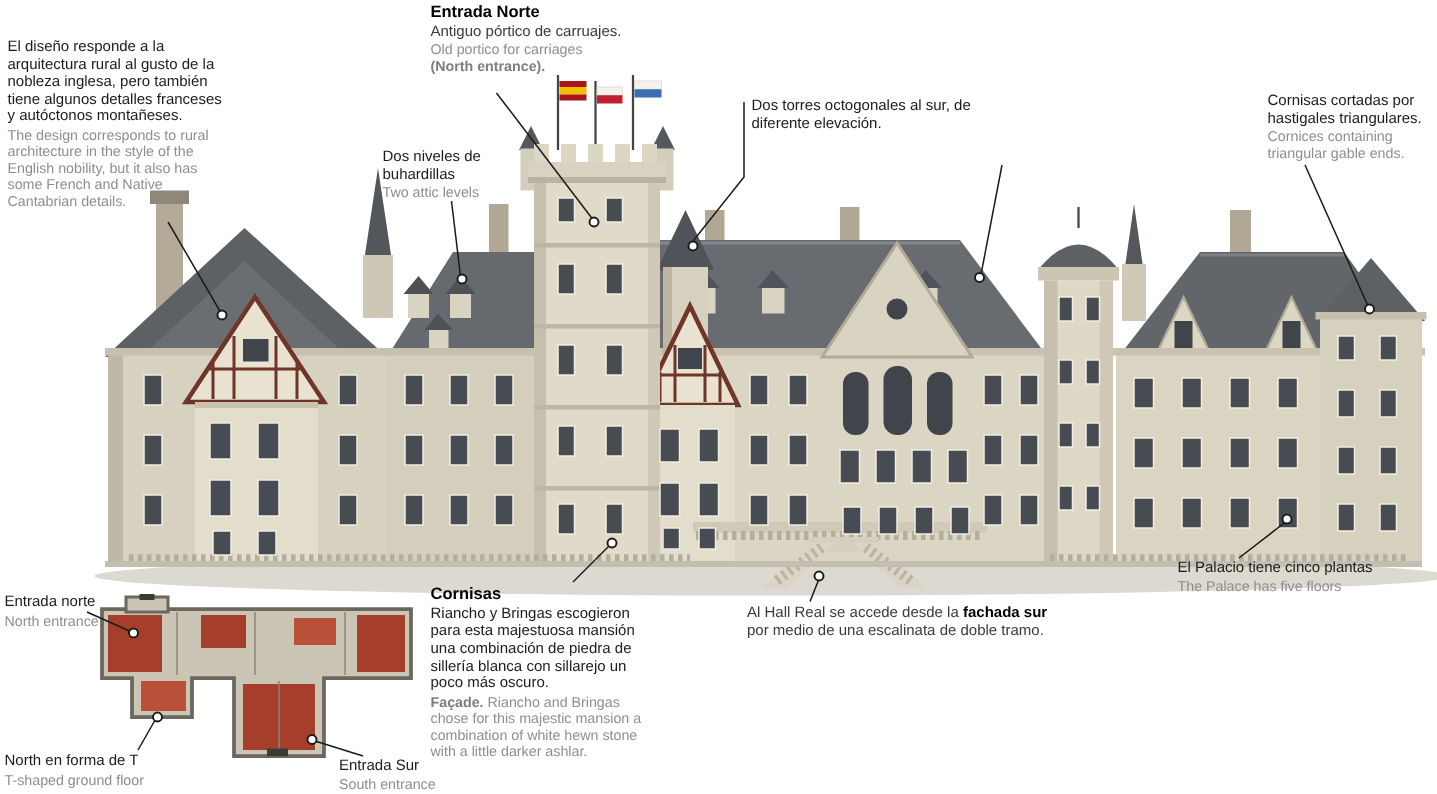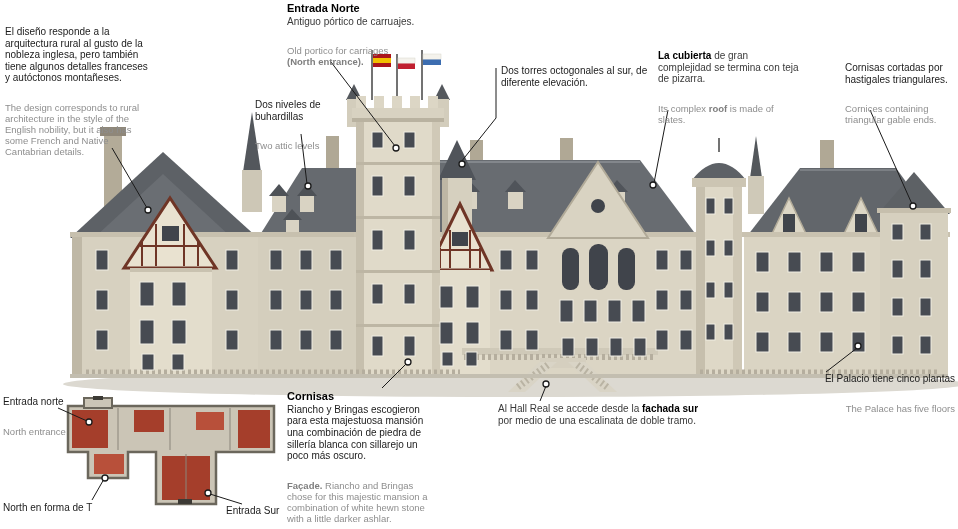--- a/index.html
+++ b/index.html
@@ -5,23 +5,23 @@
 <style>
   *{margin:0;padding:0;box-sizing:border-box}
   body{font-family:"Liberation Sans",sans-serif;background:#fff}
   .stage{position:relative;width:958px;height:529px;background:#fff;overflow:hidden}
   .stage svg{position:absolute;left:0;top:0}
   .note{position:absolute;font-size:10px;line-height:1.16;color:#1b1b1b}
   .note .title{display:block;font-weight:800;font-size:11px;color:#000;margin-bottom:1px}
   .note .es{display:block;font-weight:normal;color:#1b1b1b}
   .note .es-reg{display:block;font-weight:normal;color:#3a3a3a}
   .note .es-reg b, .note .es b{font-weight:800;color:#000}
-  .note .en{display:block;font-weight:normal;color:#8e8e8e;font-size:9.5px;margin-top:18px}
+  .note .en{display:block;font-weight:normal;color:#8e8e8e;font-size:9.5px;margin-top:1px}
   .note .en b{font-weight:bold;color:#7e7e7e}
-  .ra{text-align:right}
+  .ra{text-align:left}
 </style>
 </head>
 <body>
 
 <div class="stage">
 
   <svg width="958" height="529" viewBox="0 0 958 529">
 
     <ellipse cx="515" cy="384" rx="452" ry="13" fill="#dcd9d1"></ellipse>
 
@@ -312,24 +312,20 @@
 
   <div class="note" style="left:255px;top:99px;width:95px">
     <span class="es">Dos niveles de buhardillas</span>
     <span class="en">Two attic levels</span>
   </div>
 
   <div class="note" style="left:501px;top:65px;width:178px">
     <span class="es">Dos torres octogonales al sur, de diferente elevación.</span>
   </div>
 
-  <div class="note" style="left:658px;top:50px;width:142px">
-    <span class="es-reg"><b>La cubierta</b><span> de gran complejidad se termina con teja de pizarra.</span></span>
-    <span class="en"><span>Its complex </span><b>roof</b><span> is made of slates.</span></span>
-  </div>
 
   <div class="note" style="left:845px;top:62px;width:112px">
     <span class="es">Cornisas cortadas por hastigales triangulares.</span>
     <span class="en">Cornices containing triangular gable ends.</span>
   </div>
 
   <div class="note ra" style="left:785px;top:373px;width:170px">
     <span class="es">El Palacio tiene cinco plantas</span>
     <span class="en">The Palace has five floors</span>
   </div>

